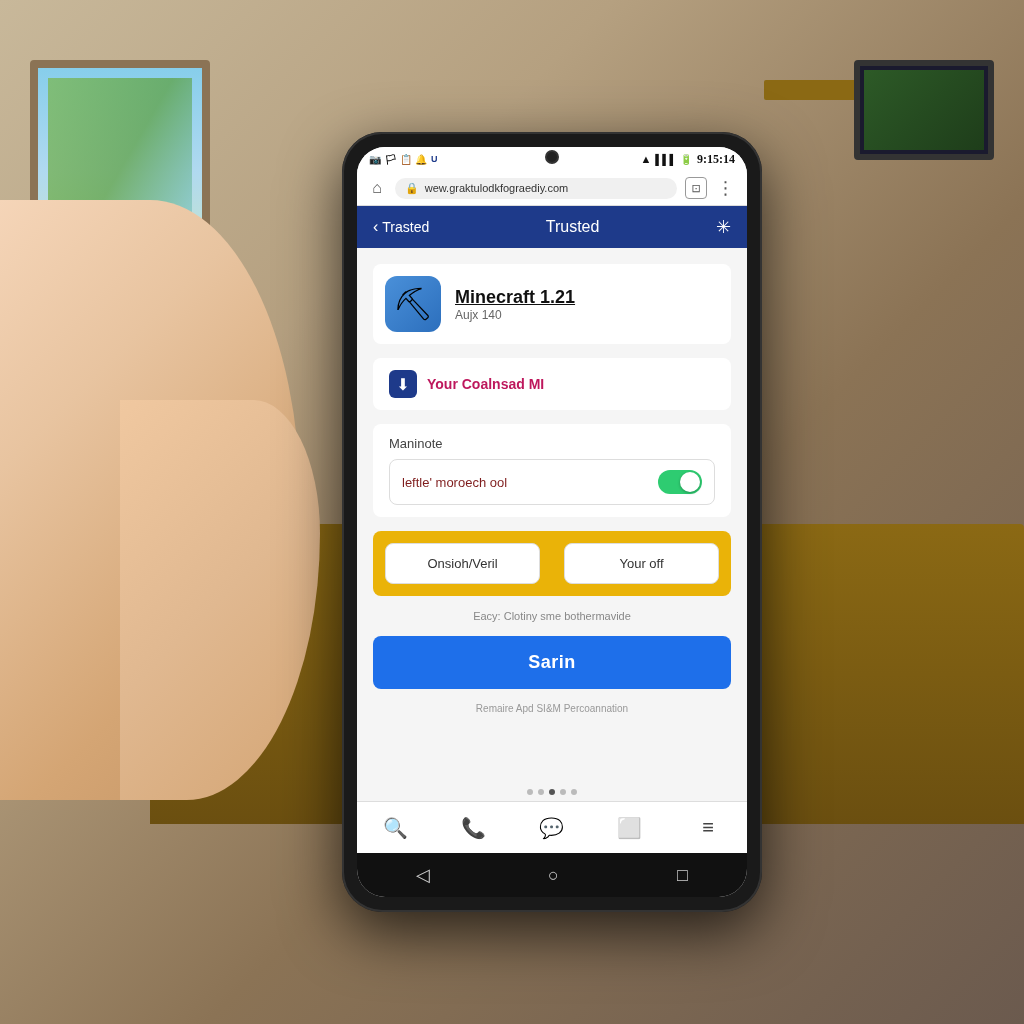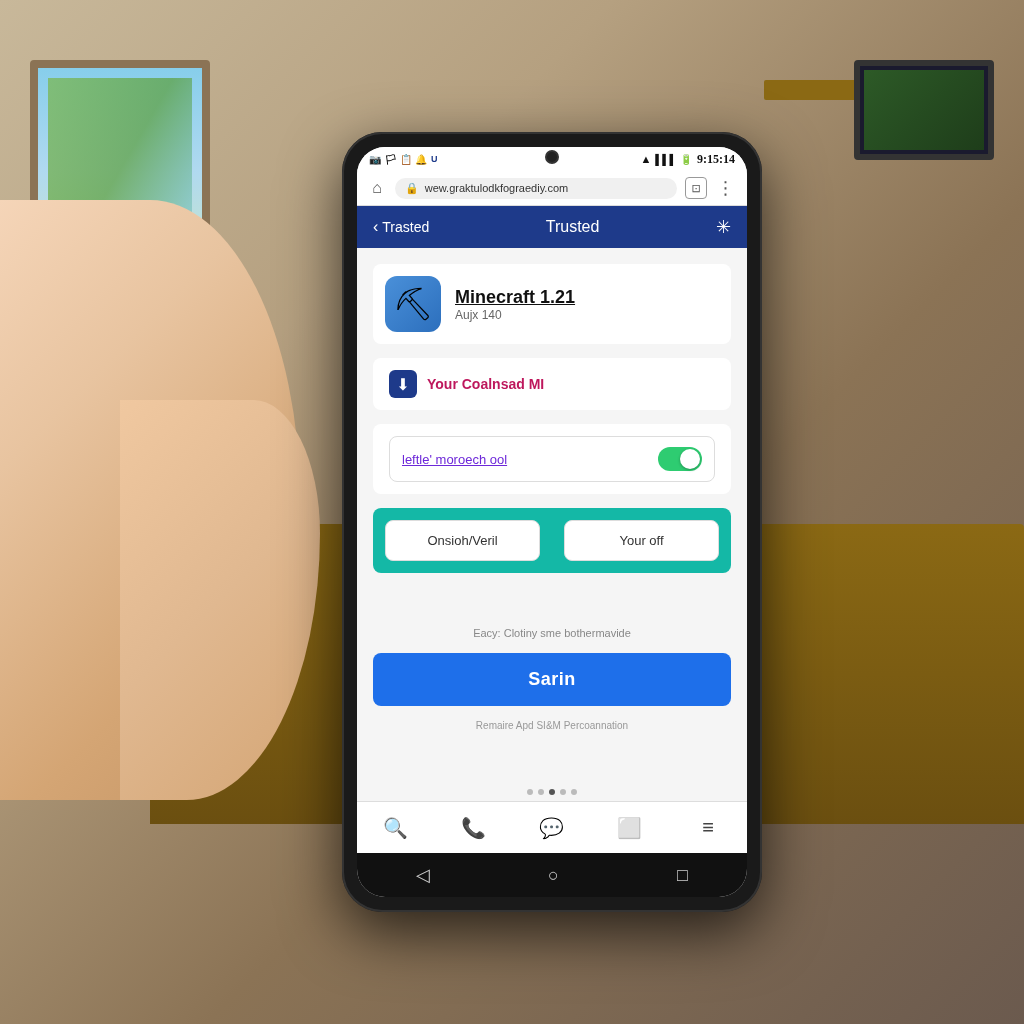--- a/index.html
+++ b/index.html
@@ -311,22 +311,21 @@
       display: flex;
       align-items: center;
       gap: 10px;
       border: 1px solid #ddd;
       border-radius: 8px;
       padding: 10px 12px;
     }
     .mainote-text {
       flex: 1;
       font-size: 13px;
-      color: #6d28d9;
-      text-decoration: underline;
+      color: #7f1d1d;
     }
     .toggle {
       width: 44px;
       height: 24px;
       background: #2ecc71;
       border-radius: 12px;
       position: relative;
       cursor: pointer;
     }
     .toggle::after {
@@ -338,21 +337,21 @@
       height: 20px;
       background: white;
       border-radius: 50%;
       box-shadow: 0 1px 3px rgba(0,0,0,0.3);
     }
 
     
     .action-buttons {
       display: flex;
       gap: 24px;
-      background: #14b8a6;
+      background: #eab308;
       padding: 12px;
       border-radius: 8px;
     }
     .action-btn {
       flex: 1;
       padding: 12px 8px;
       border: 1px solid #ddd;
       border-radius: 8px;
       background: #fff;
       font-size: 13px;
@@ -361,21 +360,20 @@
       cursor: pointer;
       font-weight: 500;
     }
 
     
     .helper-text {
       font-size: 11px;
       color: #888;
       text-align: center;
       padding: 0 10px;
-      margin-top: 40px;
     }
 
     
     .save-btn {
       background: #1e6fea;
       color: white;
       border: none;
       border-radius: 8px;
       padding: 16px;
       font-size: 18px;
@@ -527,20 +525,21 @@
         </div>
 
         <div class="download-section">
           <div class="download-icon-box">
             <span>⬇</span>
           </div>
           <span class="download-label">Your Coalnsad MI</span>
         </div>
 
         <div class="mainote-section">
+          <div class="mainote-label">Maninote</div>
           <div class="mainote-row">
             <span class="mainote-text">leftle' moroech ool</span>
             <div class="toggle"></div>
           </div>
         </div>
 
         <div class="action-buttons">
           <button class="action-btn">Onsioh/Veril</button>
           <button class="action-btn">Your off</button>
         </div>

